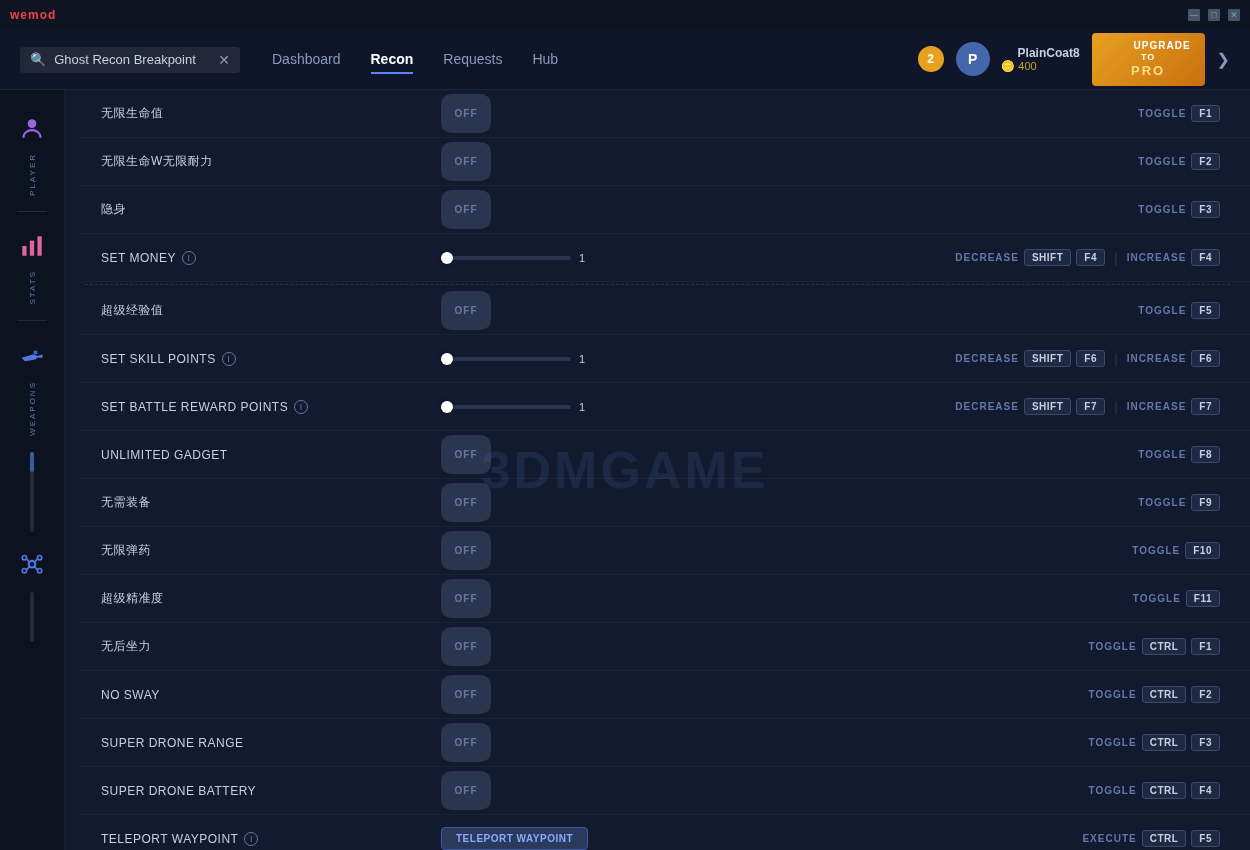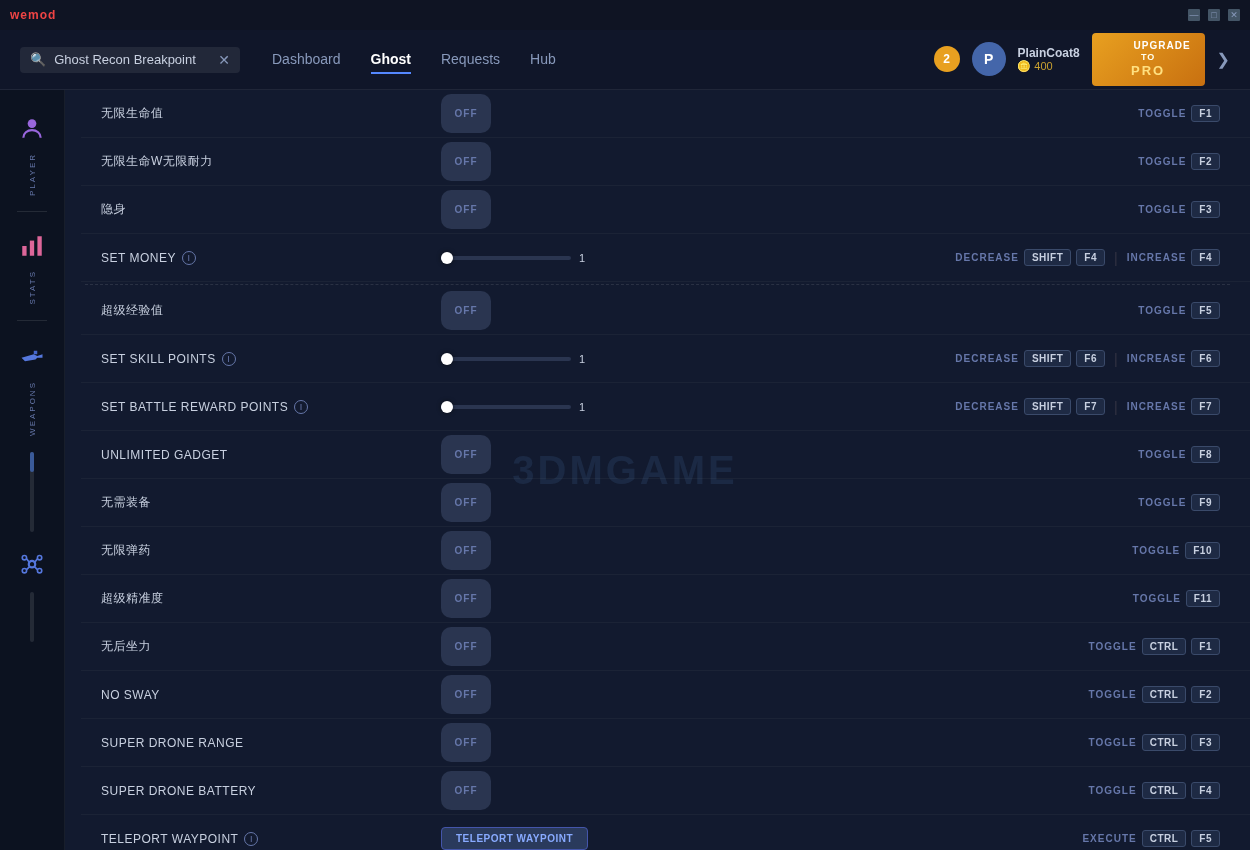--- a/index.html
+++ b/index.html
@@ -113,21 +113,21 @@
       background: #4466aa;
       border-radius: 50%;
       display: flex;
       align-items: center;
       justify-content: center;
       color: #fff;
       font-size: 14px;
       font-weight: bold;
     }
     .user-info { display: flex; flex-direction: column; }
-    .user-name { color: #c8d0e0; font-size: 12px; font-weight: 600; }
+    .user-name { color: #c8d0e0; font-size: 12px; font-weight: 600; margin-left: 16px; }
     .user-coins { display: flex; align-items: center; gap: 3px; color: #c8a030; font-size: 11px; }
 
     .upgrade-btn {
       background: linear-gradient(135deg, #e8a020, #c87010);
       color: #fff;
       border: none;
       border-radius: 4px;
       padding: 7px 14px;
       font-size: 11px;
       font-weight: bold;
@@ -304,21 +304,21 @@
       border-top: 1px dashed rgba(255,255,255,0.1);
       margin: 2px 20px;
     }
 
     
     .watermark {
       position: absolute;
       top: 50%;
       left: 50%;
       transform: translate(-50%, -50%);
-      font-size: 40px;
+      font-size: 52px;
       font-weight: bold;
       color: rgba(100,160,220,0.12);
       pointer-events: none;
       z-index: 20;
       letter-spacing: 3px;
       white-space: nowrap;
     }
 
     
     .cat-row {
@@ -343,21 +343,21 @@
 </div>
 
 <div class="header">
   <div class="search-box">
     <span class="search-icon">🔍</span>
     <span class="search-text">Ghost Recon Breakpoint</span>
     <span class="search-clear">✕</span>
   </div>
   <nav class="nav-tabs">
     <span class="nav-tab">Dashboard</span>
-    <span class="nav-tab active">Ghost</span>
+    <span class="nav-tab active">Recon</span>
     <span class="nav-tab">Requests</span>
     <span class="nav-tab">Hub</span>
   </nav>
   <div class="header-right">
     <div class="notif-badge">2</div>
     <div class="user-avatar">P</div>
     <div class="user-info">
       <span class="user-name">PlainCoat8</span>
       <span class="user-coins">
         <span>🪙</span>

